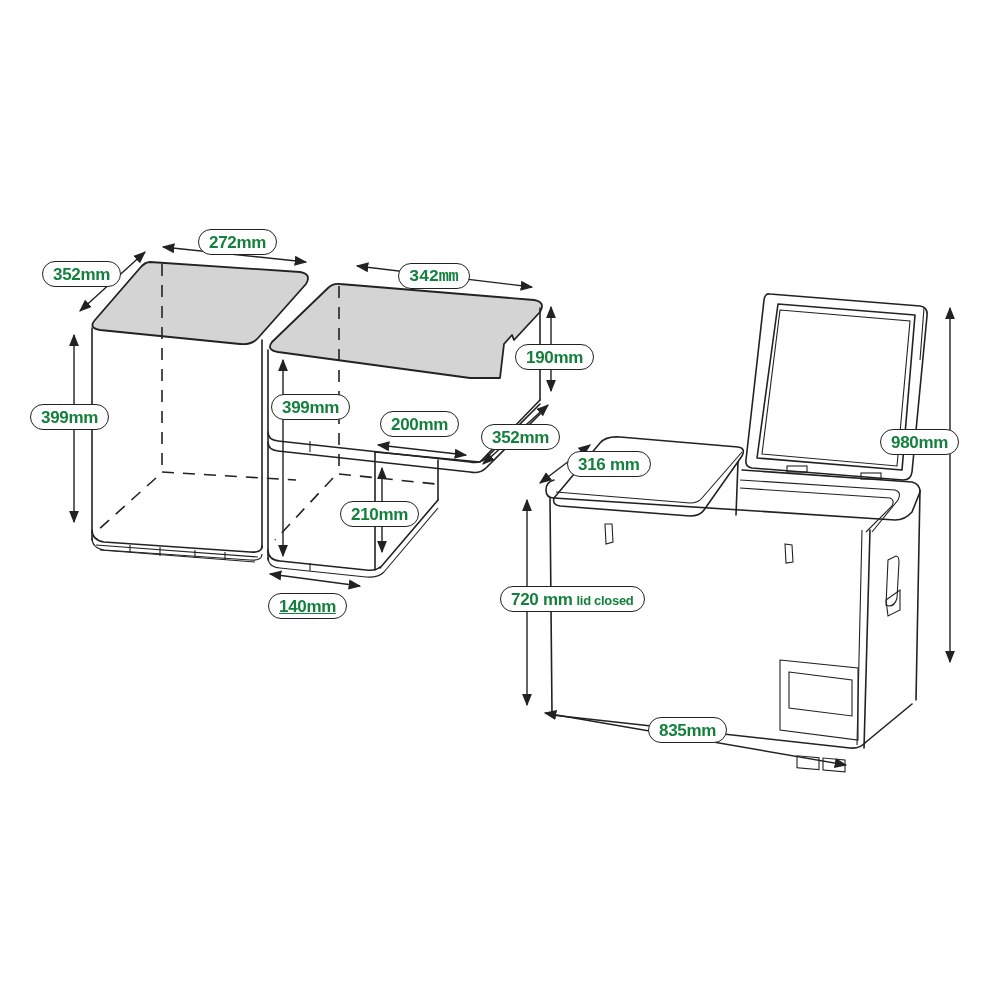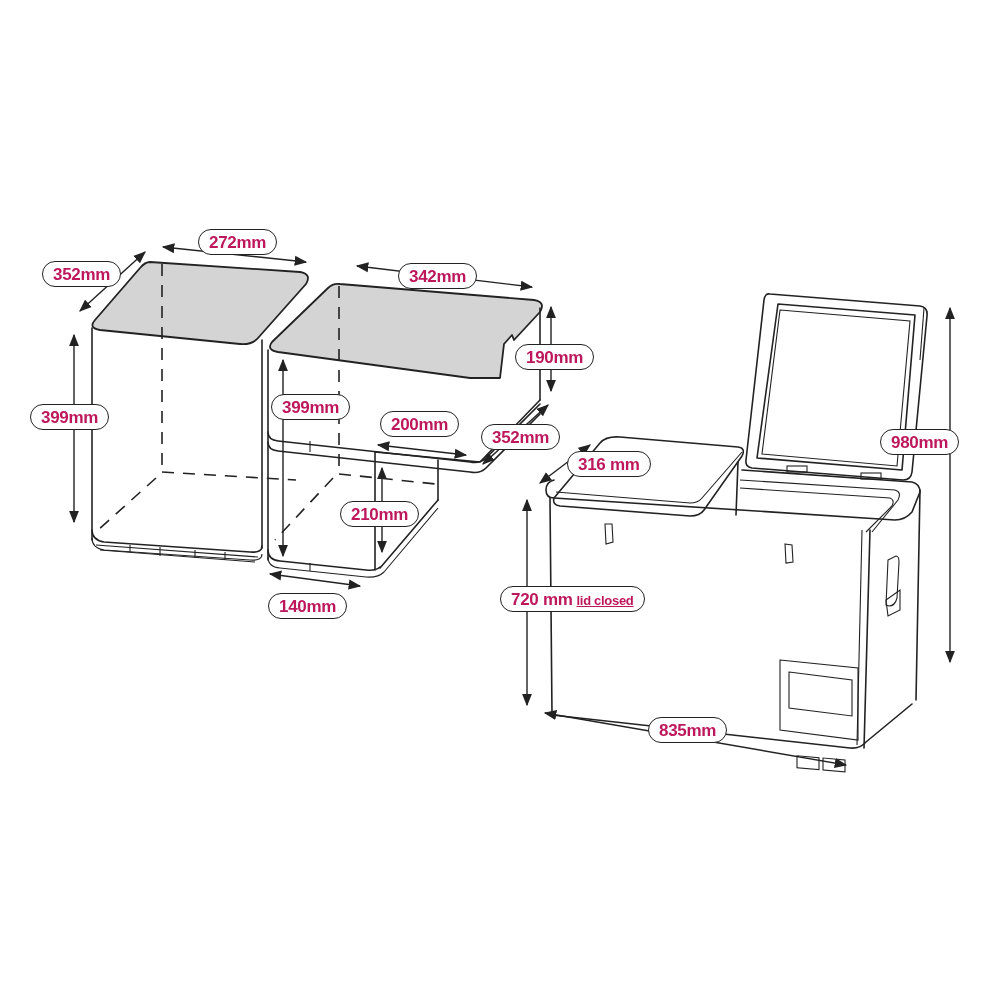--- a/index.html
+++ b/index.html
@@ -5,24 +5,24 @@
   html, body { margin:0; padding:0; background:#ffffff; }
   body { width:1000px; height:1000px; position:relative; overflow:hidden; font-family:"Liberation Sans", sans-serif; }
   svg.art { position:absolute; left:0; top:0; width:1000px; height:1000px; }
   .ln { fill:none; stroke:#222; stroke-width:1.6; stroke-linejoin:round; stroke-linecap:round; }
   .thin { fill:none; stroke:#222; stroke-width:1.1; }
   .dash { fill:none; stroke:#222; stroke-width:1.6; stroke-dasharray:12 9; }
   .top { fill:#d4d4d4; stroke:#222; stroke-width:1.8; stroke-linejoin:round; }
   .arr { fill:none; stroke:#222; stroke-width:1.4; marker-start:url(#ah); marker-end:url(#ah); }
   .lbl {
     position:absolute; background:#fff; border:1.5px solid #222; border-radius:14px;
-    height:26px; line-height:26px; padding:0 10px; font-weight:bold; font-size:17px; color:#be185d;
+    height:26px; line-height:26px; padding:0 10px; font-weight:bold; font-size:17px; color:#15803d;
     white-space:nowrap; letter-spacing:-0.3px; box-sizing:border-box;
   }
-  .lbl .sub { font-size:13px; font-weight:bold; margin-left:4px;text-decoration:underline; }
+  .lbl .sub { font-size:13px; font-weight:bold; margin-left:4px; }
 </style>
 </head>
 <body>
 
 <svg class="art" viewBox="0 0 1000 1000">
   <defs>
     <marker id="ah" viewBox="0 0 10 10" refX="9" refY="5" markerWidth="9" markerHeight="9" orient="auto-start-reverse">
       <path d="M0,1 L10,5 L0,9 z" fill="#222"></path>
     </marker>
   </defs>
@@ -115,26 +115,26 @@
     <line class="arr" x1="527" y1="500" x2="527" y2="705"></line>
     <line class="arr" x1="950" y1="308" x2="950" y2="662"></line>
     <line class="arr" x1="545" y1="713" x2="846" y2="765"></line>
   </g>
 </svg>
 
 <div class="lbl" style="left:198px;top:229px;">272mm</div>
 <div class="lbl" style="left:42px;top:261px;">352mm</div>
 <div class="lbl" style="left:30px;top:404px;">399mm</div>
 
-<div class="lbl" style="left:398px;top:263px;">342mm</div>
+<div class="lbl" style="left:398px;top:263px;font-family:Liberation Mono, monospace;">342mm</div>
 <div class="lbl" style="left:515px;top:344px;">190mm</div>
 <div class="lbl" style="left:271px;top:394px;">399mm</div>
 <div class="lbl" style="left:380px;top:411px;">200mm</div>
 <div class="lbl" style="left:481px;top:424px;">352mm</div>
 <div class="lbl" style="left:340px;top:501px;text-align:right;">210mm</div>
-<div class="lbl" style="left:268px;top:593px;">140mm</div>
+<div class="lbl" style="left:268px;top:593px;text-decoration:underline;">140mm</div>
 
 <div class="lbl" style="left:567px;top:451px;">316 mm</div>
 <div class="lbl" style="left:500px;top:586px;">
   <span>720 mm</span><span class="sub">lid closed</span>
 </div>
 <div class="lbl" style="left:880px;top:385px;margin-top:44px;">980mm</div>
 <div class="lbl" style="left:648px;top:717px;">835mm</div>
 
 </body></html>

